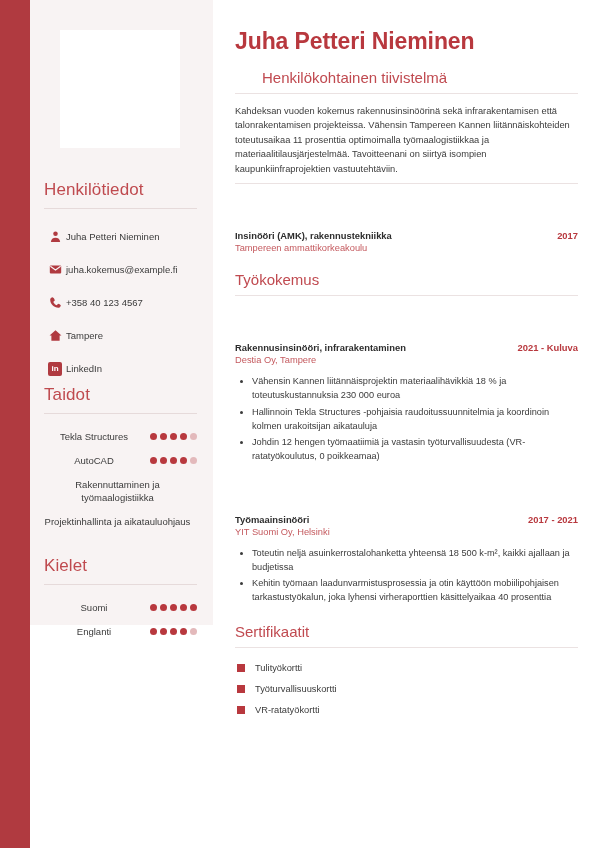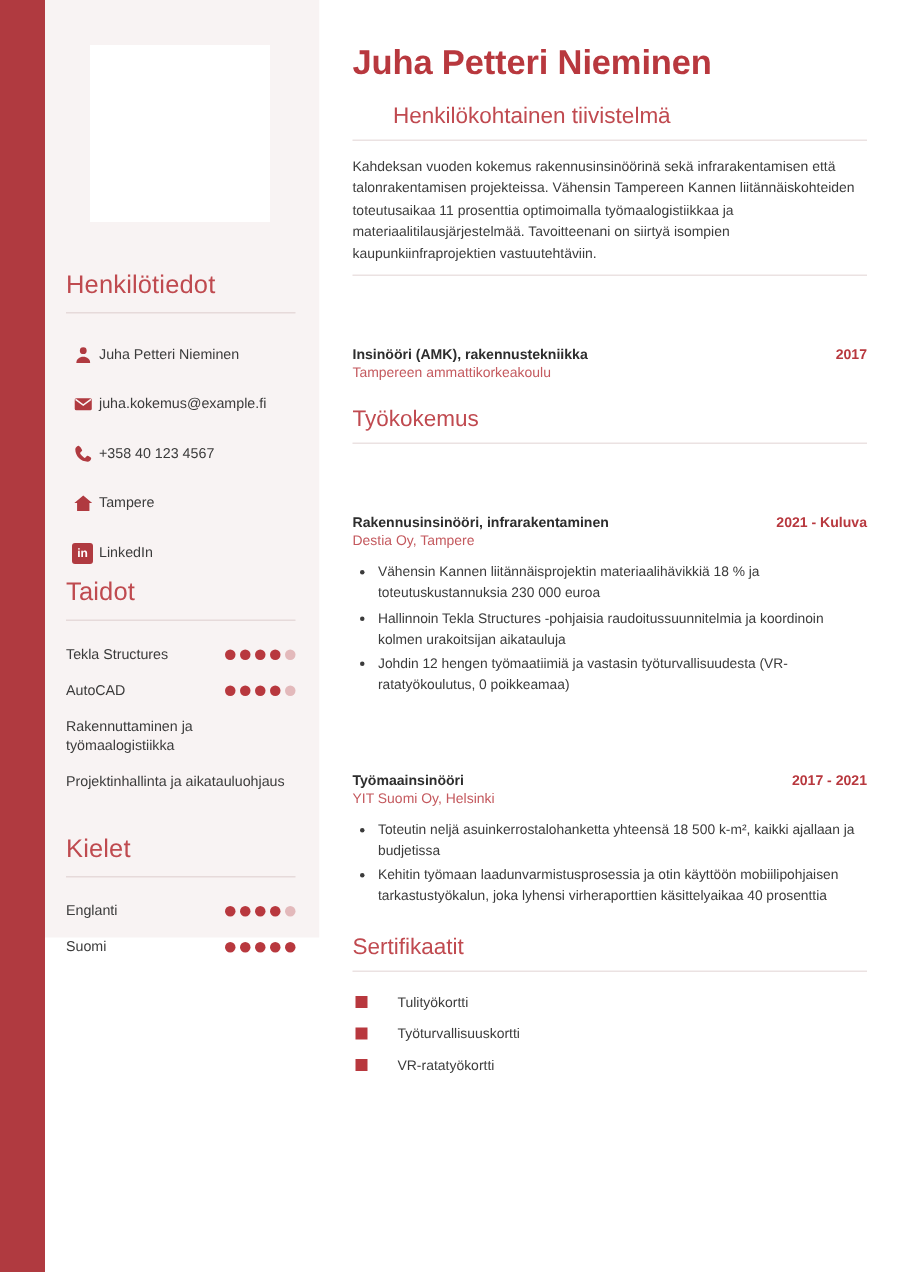--- a/index.html
+++ b/index.html
@@ -85,20 +85,21 @@
     align-items: flex-start;
     justify-content: space-between;
     padding: 5px 2px 5px 2px;
     gap: 6px;
   }
   .skill-name {
     font-size: 9.5px;
     color: #3b3b3b;
     line-height: 1.45;
     flex: 1 1 auto;
+    text-align: center;
   }
   .dots {
     display: flex;
     gap: 3px;
     flex: 0 0 auto;
     padding-top: 3px;
   }
   .dot {
     width: 7px;
     height: 7px;
@@ -168,21 +169,21 @@
   }
   .bullets li {
     font-size: 9.2px;
     color: #3b3b3b;
     line-height: 1.55;
     margin-bottom: 2px;
   }
   .cert-row {
     display: flex;
     align-items: center;
-    gap: 20px;
+    gap: 10px;
     padding: 5px 0 6px 2px;
   }
   .cert-sq {
     width: 8px;
     height: 8px;
     flex: 0 0 8px;
     background: #b8383e;
   }
   .cert-text {
     font-size: 9.3px;
@@ -292,37 +293,37 @@
     </div>
     <div class="skill-row">
       <span class="skill-name">Projektinhallinta ja aikatauluohjaus</span>
       <span class="dots"></span>
     </div>
 
     <h2 class="side-heading" style="margin-top:22px;">Kielet</h2>
     <div class="side-rule"></div>
 
     <div class="skill-row">
+      <span class="skill-name">Suomi</span>
+      <span class="dots">
+          <span class="dot on"></span>
+          <span class="dot on"></span>
+          <span class="dot on"></span>
+          <span class="dot on"></span>
+          <span class="dot on"></span>
+        </span>
+    </div>
+    <div class="skill-row">
       <span class="skill-name">Englanti</span>
       <span class="dots">
           <span class="dot on"></span>
           <span class="dot on"></span>
           <span class="dot on"></span>
           <span class="dot on"></span>
           <span class="dot"></span>
-        </span>
-    </div>
-    <div class="skill-row">
-      <span class="skill-name">Suomi</span>
-      <span class="dots">
-          <span class="dot on"></span>
-          <span class="dot on"></span>
-          <span class="dot on"></span>
-          <span class="dot on"></span>
-          <span class="dot on"></span>
         </span>
     </div>
 
   </aside>
 
   <main class="main">
 
     <h1 class="name">Juha Petteri Nieminen</h1>
 
     <h2 class="sec-heading tight" style="margin-top:14px;margin-left:27px;">Henkilökohtainen tiivistelmä</h2>

